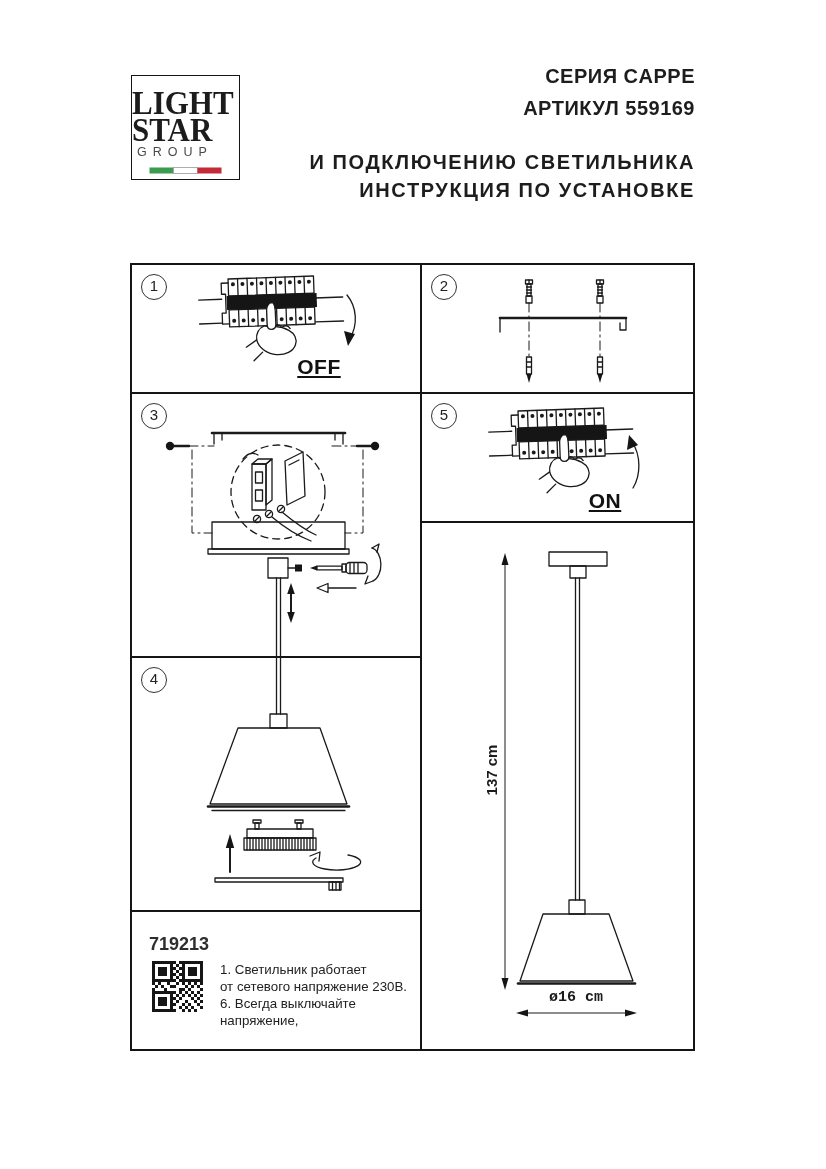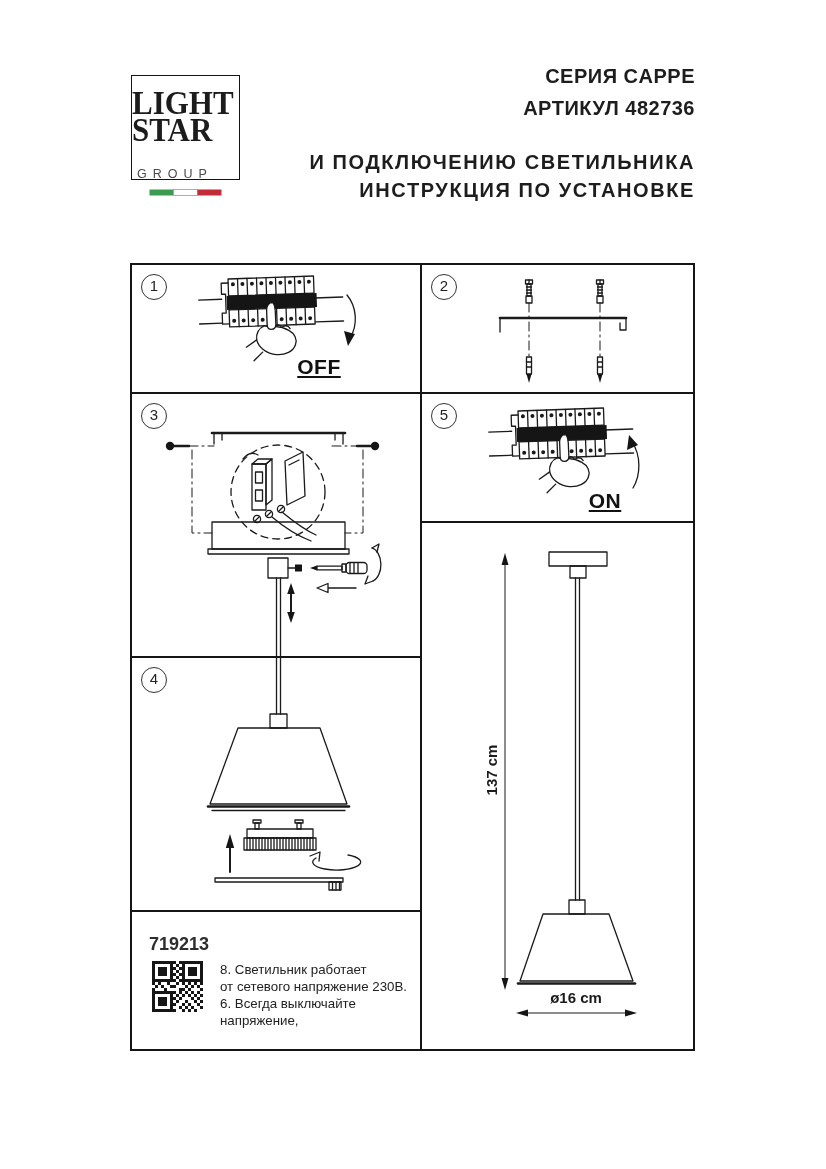--- a/index.html
+++ b/index.html
@@ -4,21 +4,21 @@
 <style>
   html,body{margin:0;padding:0;background:#fff;}
   .page{position:relative;width:826px;height:1169px;background:#fff;overflow:hidden;
         font-family:"Liberation Sans",sans-serif;color:#1a1a1a;}
   
   .logo-box{position:absolute;left:131px;top:75px;width:109px;height:105px;
             border:1.5px solid #141414;box-sizing:border-box;text-align:left;}
   .logo-word{font-family:"Liberation Serif",serif;font-weight:700;font-size:31px;
              line-height:27px;letter-spacing:0;color:#1c1c1c;transform:scaleY(1.08);}
   .logo-word.first{margin-top:13px;}
-  .logo-group{font-size:12.5px;letter-spacing:6px;text-indent:5px;color:#4a4a4a;margin-top:24px;}
+  .logo-group{font-size:12.5px;letter-spacing:6px;text-indent:5px;color:#4a4a4a;margin-top:2px;}
   .logo-flag{display:block;margin:8px auto 0 auto;}
   
   .title-block{position:absolute;right:131px;top:60px;text-align:right;}
   .t-line{font-size:20px;font-weight:700;line-height:32px;letter-spacing:.5px;color:#1d1d1d;margin-left:20px;}
   .t-line.spaced{letter-spacing:1.6px;line-height:28px;}
   .t-gap{height:24px;}
   
   .grid{position:absolute;left:130px;top:263px;width:565px;height:788px;
         border:2px solid #151515;box-sizing:border-box;display:flex;background:#fff;}
   .col-left{width:288px;border-right:2px solid #151515;}
@@ -58,21 +58,21 @@
     <div class="logo-group">GROUP</div>
     <svg class="logo-flag" width="74" height="7" viewBox="0 0 74 7">
       <rect x="0.5" y="0.5" width="24" height="6" stroke="none" fill="#3d9b4f"></rect>
       <rect x="24.5" y="0.5" width="24" height="6" stroke="#9a9a9a" stroke-width="0.8" fill="#ffffff"></rect>
       <rect x="48.5" y="0.5" width="24" height="6" stroke="none" fill="#c22b38"></rect>
     </svg>
   </div>
 
   <div class="title-block">
     <div class="t-line">СЕРИЯ CAPPE</div>
-    <div class="t-line">АРТИКУЛ 482736</div>
+    <div class="t-line">АРТИКУЛ 559169</div>
     <div class="t-gap"></div>
     <div class="t-line spaced">И ПОДКЛЮЧЕНИЮ СВЕТИЛЬНИКА</div>
     <div class="t-line spaced">ИНСТРУКЦИЯ ПО УСТАНОВКЕ</div>
   </div>
 
   <div class="grid">
     <div class="col-left">
       <section class="panel p1">
         <span class="step-num">1</span>
         <span class="switch-label" style="left:187px;top:102px;">OFF</span>
@@ -90,37 +90,37 @@
             <rect x="1.5" y="1.5" width="18" height="18" fill="none" stroke="#161616" stroke-width="3"></rect>
             <rect x="6" y="6" width="9" height="9"></rect>
             <rect x="31.5" y="1.5" width="18" height="18" fill="none" stroke="#161616" stroke-width="3"></rect>
             <rect x="36" y="6" width="9" height="9"></rect>
             <rect x="1.5" y="31.5" width="18" height="18" fill="none" stroke="#161616" stroke-width="3"></rect>
             <rect x="6" y="36" width="9" height="9"></rect>
             <path d="M21 0h3v3h-3zM27 0h3v3h-3zM24 3h3v3h-3zM21 6h3v3h-3zM27 6h3v3h-3zM24 9h3v3h-3zM21 12h3v3h-3zM27 12h3v3h-3zM24 15h3v3h-3zM21 18h3v3h-3zM27 18h3v3h-3zM0 21h3v3h-3zM6 21h3v3h-3zM15 21h3v3h-3zM3 24h3v3h-3zM9 24h3v3h-3zM18 24h3v3h-3zM0 27h3v3h-3zM12 27h3v3h-3zM24 21h3v3h-3zM30 21h3v3h-3zM36 21h3v3h-3zM42 21h3v3h-3zM48 21h3v3h-3zM21 24h3v3h-3zM33 24h3v3h-3zM39 24h3v3h-3zM45 24h3v3h-3zM27 27h3v3h-3zM30 27h3v3h-3zM36 27h3v3h-3zM48 27h3v3h-3zM21 30h3v3h-3zM27 30h3v3h-3zM33 30h3v3h-3zM39 30h3v3h-3zM45 30h3v3h-3zM24 33h3v3h-3zM30 33h3v3h-3zM36 33h3v3h-3zM42 33h3v3h-3zM48 33h3v3h-3zM21 36h3v3h-3zM27 36h3v3h-3zM39 36h3v3h-3zM45 36h3v3h-3zM24 39h3v3h-3zM33 39h3v3h-3zM42 39h3v3h-3zM48 39h3v3h-3zM21 42h3v3h-3zM30 42h3v3h-3zM36 42h3v3h-3zM45 42h3v3h-3zM27 45h3v3h-3zM33 45h3v3h-3zM39 45h3v3h-3zM48 45h3v3h-3zM21 48h3v3h-3zM30 48h3v3h-3zM36 48h3v3h-3zM42 48h3v3h-3z"></path>
           </g>
         </svg>
         <div class="foot-notes">
-          <div>8. Светильник работает</div>
+          <div>1. Светильник работает</div>
           <div>от сетевого напряжение 230В.</div>
           <div>6. Всегда выключайте напряжение,</div>
         </div>
       </section>
     </div>
     <div class="col-right">
       <section class="panel p2">
         <span class="step-num">2</span>
       </section>
       <section class="panel p5">
         <span class="step-num">5</span>
         <span class="switch-label" style="left:183px;top:107px;">ON</span>
       </section>
       <section class="panel pd">
         <span class="dim-v" style="left:69px;top:247px;">137 cm</span>
-        <span class="dim-h" style="left:154px;top:474px;">ø16 cm</span>
+        <span class="dim-h" style="left:154px;top:474px;font-family:Liberation Mono, monospace;">ø16 cm</span>
       </section>
     </div>
   </div>
 
   <svg class="art" width="826" height="1169" viewBox="0 0 826 1169">
     <defs>
       <g id="brk">
         <path d="M0,4 h-7 v11 h4 v19 h-4 v11 h7"></path>
         <line x1="-30" y1="20" x2="-7" y2="20"></line>
         <line x1="-30" y1="44" x2="-7" y2="44"></line>

